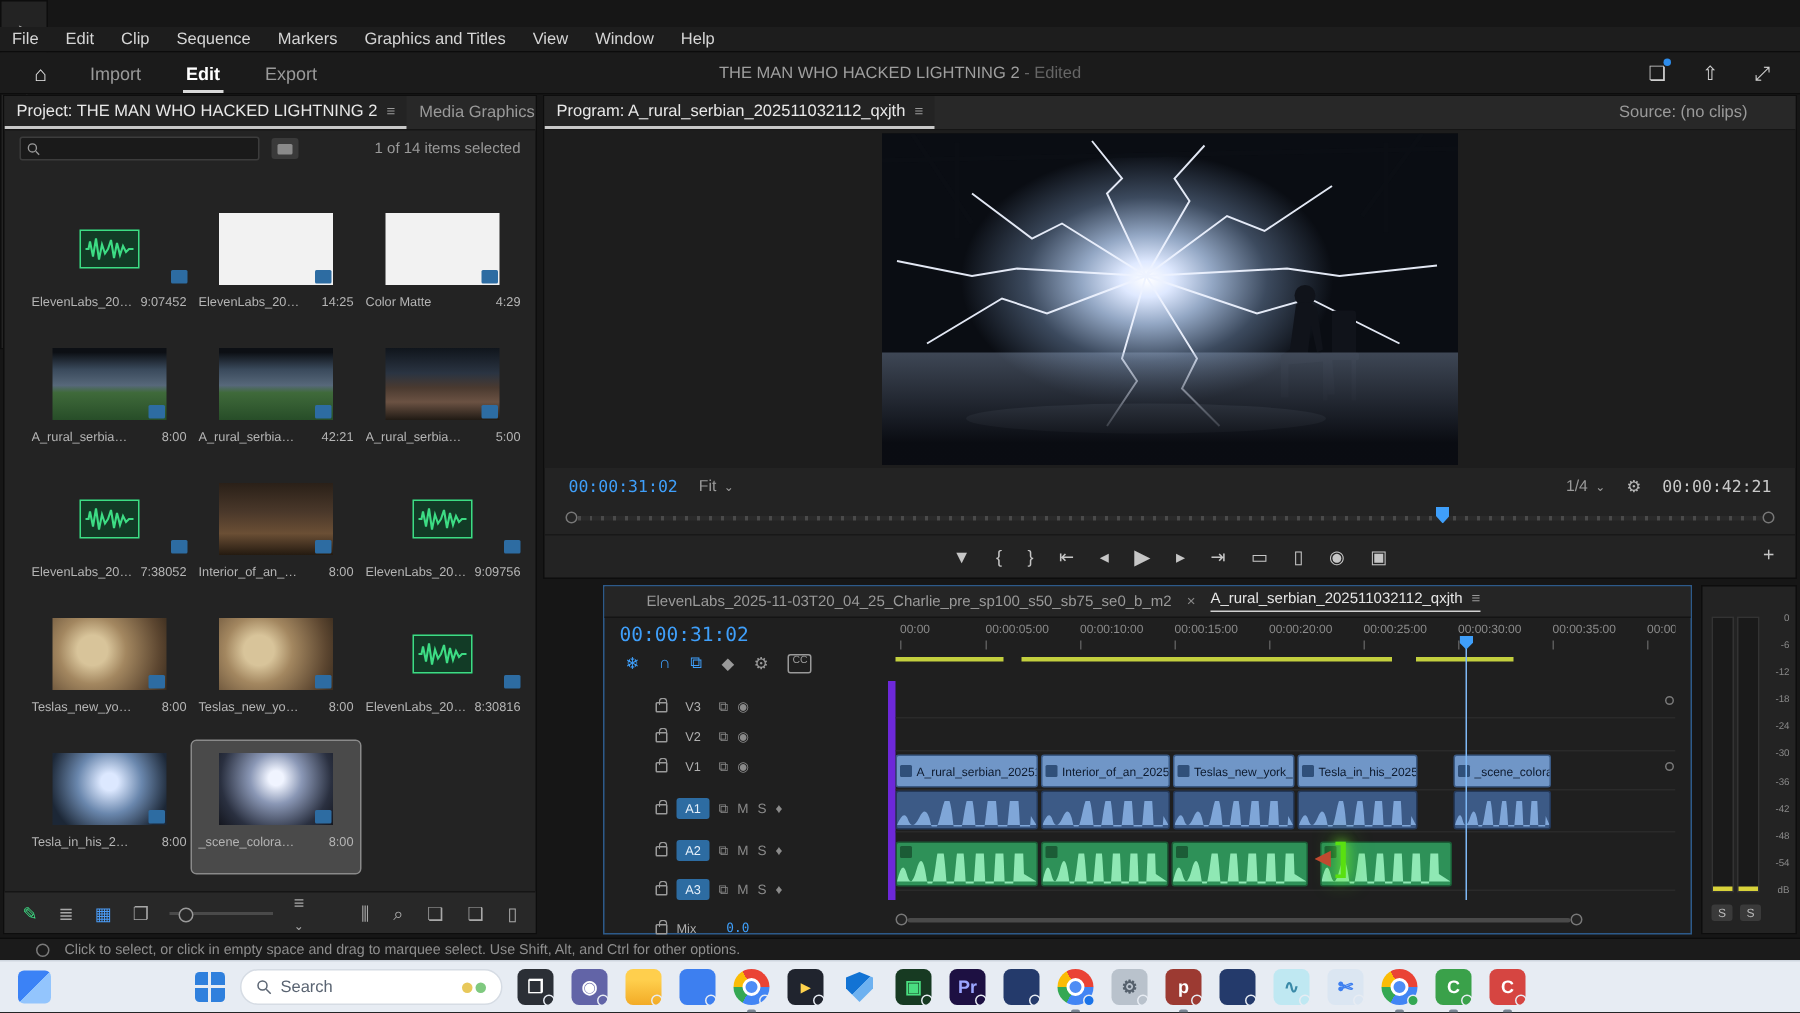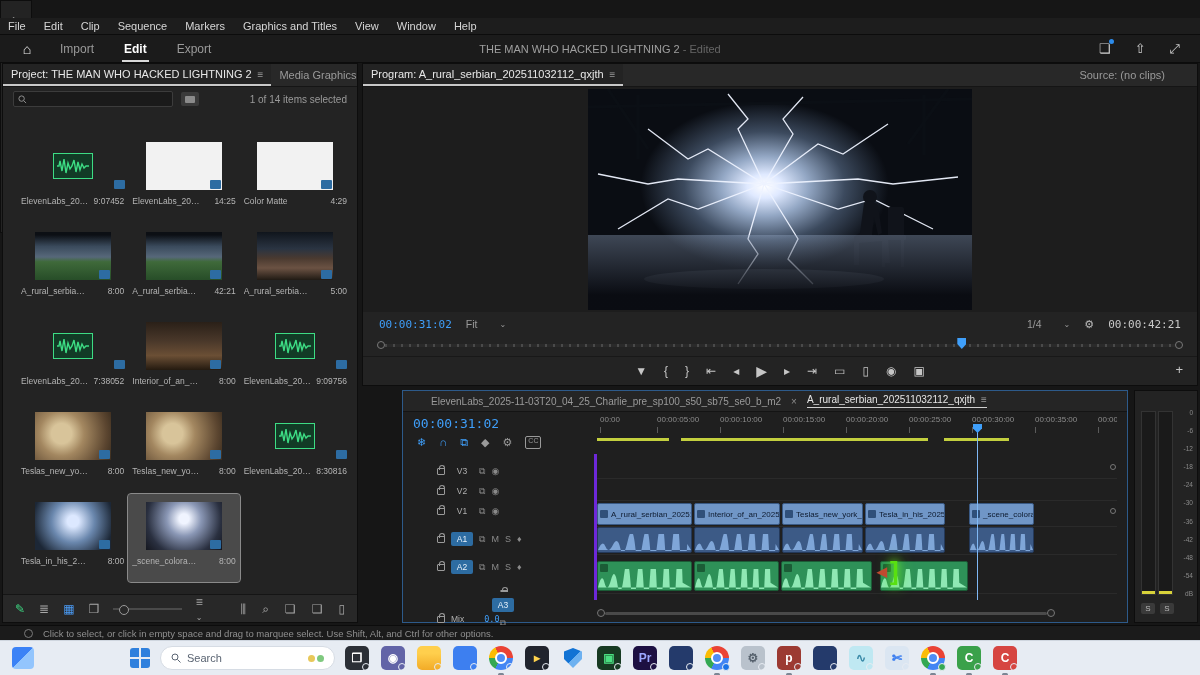--- a/index.html
+++ b/index.html
@@ -76,21 +76,21 @@
   
   .program{left:362px;top:63px;width:836px;height:323px;}
   .viewer{position:absolute;left:0;right:0;top:23px;height:225px;background:#1d1d1d;display:flex;align-items:center;justify-content:center;}
   .video{width:384px;height:221px;position:relative;background:#05070a;overflow:hidden;}
   .video .glow{position:absolute;inset:0;background:radial-gradient(ellipse 38% 45% at 46% 44%,#ffffff 0%,#dfe9ff 12%,#93a7c4 30%,#3c4a5e 55%,#0a0d13 85%);}
   .video svg{position:absolute;inset:0;width:100%;height:100%;}
   .video .floor{position:absolute;left:0;right:0;bottom:0;height:34%;background:linear-gradient(180deg,rgba(160,180,210,.35),rgba(10,12,18,.9) 80%);}
 
   .progctl{position:absolute;left:0;right:0;top:248px;height:24px;display:flex;align-items:center;padding:0 16px;gap:14px;font-size:11px;color:#b8b8b8;}
   .tc-blue{color:#3f9ffa;}
-  .ddl{color:#9a9a9a;font-size:10.5px;display:flex;align-items:center;gap:22px;}
+  .ddl{color:#9a9a9a;font-size:10.5px;display:flex;align-items:center;gap:5px;}
   .ddl .car{font-size:8px;}
   .progctl .right{margin-left:auto;display:flex;align-items:center;gap:14px;}
   .scrub{position:absolute;left:14px;right:14px;top:274px;height:14px;}
   .scrub .track{position:absolute;left:0;right:0;top:6px;height:3px;background:repeating-linear-gradient(90deg,#4a4a4a 0 2px,#2a2a2a 2px 8px);}
   .scrub .hdl{position:absolute;top:3px;width:8px;height:8px;border:1px solid #777;border-radius:50%;background:#242424;}
   .scrub .ph{position:absolute;top:0;width:9px;height:11px;background:#3f9ffa;clip-path:polygon(0 0,100% 0,100% 55%,50% 100%,0 55%);}
   .transport{position:absolute;left:0;right:0;top:292px;height:28px;display:flex;align-items:center;justify-content:center;gap:17px;color:#c6c6c6;font-size:12px;border-top:1px solid #181818;}
   .transport .play{font-size:14px;}
   .tplus{position:absolute;right:14px;top:298px;color:#c6c6c6;font-size:13px;}
 
@@ -111,21 +111,21 @@
   .cc{font-size:7px;border:1px solid #9a9a9a;border-radius:2px;padding:0 2px;}
 
   .ruler{position:absolute;left:194px;right:10px;top:21px;height:26px;overflow:hidden;}
   .tick{position:absolute;top:3px;font-size:8px;color:#8c8c8c;white-space:nowrap;}
   .tick::before{content:"";position:absolute;left:0;top:12px;width:1px;height:6px;background:#5a5a5a;}
   .workbar{position:absolute;left:0;top:47px;height:3px;}
   .wseg{position:absolute;top:0;height:3px;background:#c3cf3e;}
   .playhead{position:absolute;top:40px;bottom:22px;width:1px;background:#7fb8f5;z-index:5;}
   .playhead::before{content:"";position:absolute;left:-4px;top:-7px;width:9px;height:9px;background:#3f9ffa;clip-path:polygon(0 0,100% 0,100% 50%,50% 100%,0 50%);}
 
-  .trackheads{position:absolute;left:0;top:63px;width:194px;bottom:22px;border-right:3px solid #6d28d9;font-size:8.5px;color:#b0b0b0;}
+  .trackheads{position:absolute;left:0;top:63px;width:194px;bottom:22px;border-right:5px solid #6d28d9;font-size:8.5px;color:#b0b0b0;}
   .trow{position:absolute;left:0;width:194px;height:18px;display:flex;align-items:center;gap:6px;padding-left:6px;}
   .patch{width:20px;height:14px;border-radius:2px;text-align:center;line-height:14px;color:transparent;}
   .lockic{width:8px;height:7px;border:1px solid #9a9a9a;border-radius:1px;position:relative;margin-left:2px;}
   .lockic::before{content:"";position:absolute;left:1px;top:-4px;width:4px;height:4px;border:1px solid #9a9a9a;border-bottom:none;border-radius:3px 3px 0 0;}
   .tlabel{width:22px;height:14px;border-radius:2px;text-align:center;line-height:14px;color:#b0b0b0;}
   .tlabel.on{background:#2d6ca2;color:#e6f0fa;}
   .thico{color:#8a8a8a;font-size:9px;}
   .mixval{color:#3f9ffa;margin-left:14px;}
 
   .tlbody{position:absolute;left:194px;right:10px;top:63px;bottom:22px;overflow:hidden;}
@@ -590,21 +590,21 @@
           </div>
           <div class="trow" style="top: 104px;">
             <span class="patch"></span>
             <span class="lockic"></span>
             <span class="tlabel on">A2</span>
             <span class="thico">⧉</span>
             <span class="thico">M</span>
             <span class="thico">S</span>
             <span class="thico">♦</span>
           </div>
-          <div class="trow" style="top: 130px; flex-direction: column;">
+          <div class="trow" style="top: 130px;">
             <span class="patch"></span>
             <span class="lockic"></span>
             <span class="tlabel on">A3</span>
             <span class="thico">⧉</span>
             <span class="thico">M</span>
             <span class="thico">S</span>
             <span class="thico">♦</span>
           </div>
         </div>
       <div class="trow" style="top:156px;">

